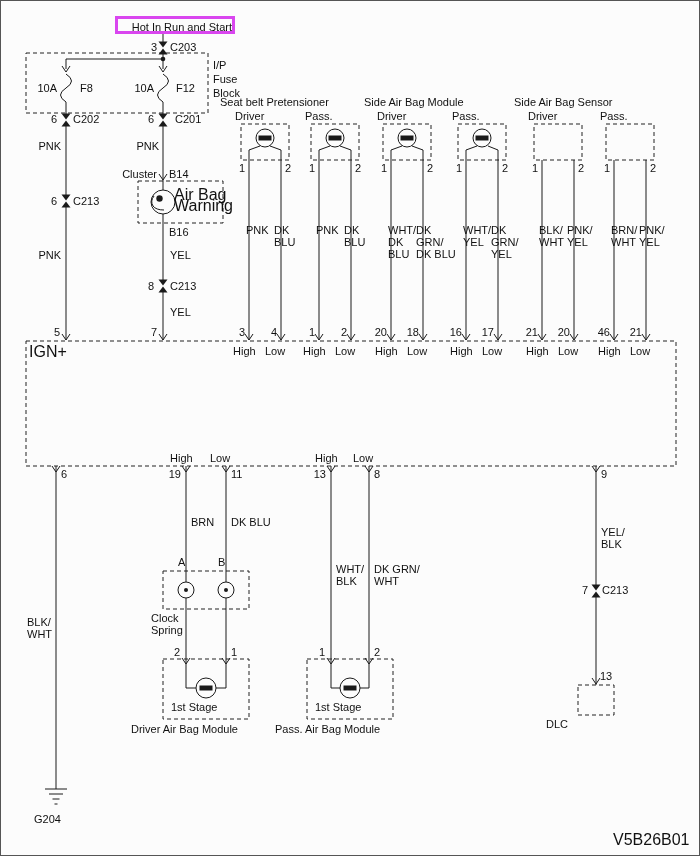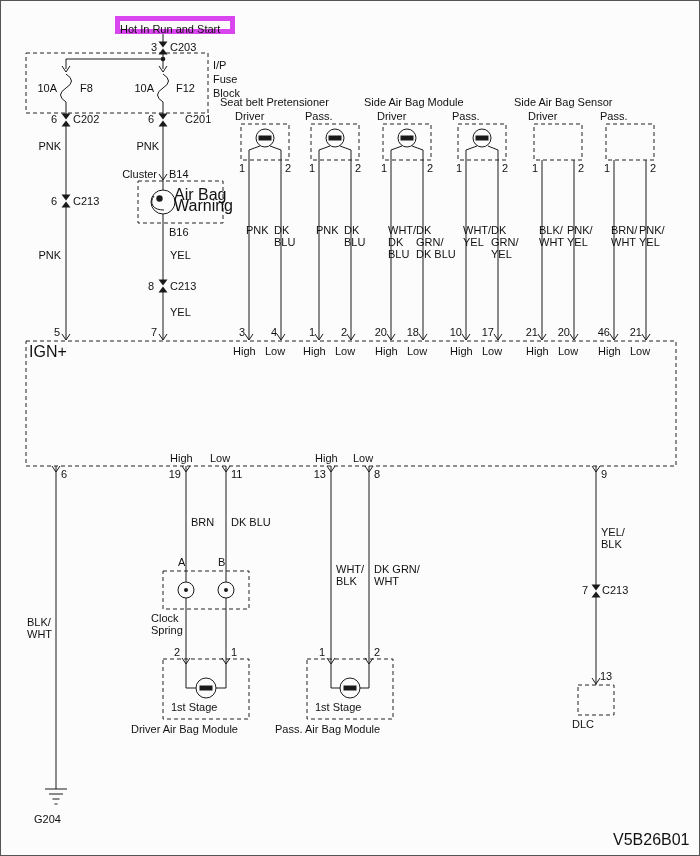--- a/index.html
+++ b/index.html
@@ -4,21 +4,21 @@
 <style>
   *{margin:0;padding:0;box-sizing:border-box}
   body{background:#e8e8e8}
   .canvas{position:relative;width:700px;height:856px;background:#fcfcfc;border:1px solid #555;
           font-family:"Liberation Sans",sans-serif;color:#111;overflow:hidden}
   svg{position:absolute;left:0;top:0}
   .lbl{position:absolute;font-size:11px;line-height:12px;white-space:pre}
   .s10{font-size:16px;line-height:11px}
   .c{text-align:left}
   .r{text-align:right}
-  .pbox{position:absolute;border:5px solid #d946ef;text-align:left;background:#fcfcfc}
+  .pbox{position:absolute;border:3px solid #d946ef;text-align:right;background:#fcfcfc}
 </style>
 </head>
 <body>
 
 <div class="canvas">
 
   <svg width="700" height="856" viewBox="0 0 700 856">
 
     <g fill="none" stroke="#222" stroke-width="1" stroke-dasharray="4 3">
       <rect x="25" y="52" width="182" height="60"></rect>
@@ -132,21 +132,21 @@
   <div class="lbl" style="left:212px;top:57px;line-height:14px">I/P
 Fuse
 Block</div>
   <div class="lbl r" style="left:30px;top:81px;width:26px">10A</div>
   <div class="lbl" style="left:79px;top:81px">F8</div>
   <div class="lbl r" style="left:127px;top:81px;width:26px">10A</div>
   <div class="lbl" style="left:175px;top:81px">F12</div>
   <div class="lbl r" style="left:44px;top:112px;width:12px">6</div>
   <div class="lbl" style="left:72px;top:112px">C202</div>
   <div class="lbl r" style="left:141px;top:112px;width:12px">6</div>
-  <div class="lbl" style="left:184px;top:112px">C201</div>
+  <div class="lbl" style="left:174px;top:112px">C201</div>
 
   <div class="lbl r" style="left:28px;top:139px;width:32px">PNK</div>
   <div class="lbl r" style="left:44px;top:194px;width:12px">6</div>
   <div class="lbl" style="left:72px;top:194px">C213</div>
   <div class="lbl r" style="left:28px;top:248px;width:32px">PNK</div>
   <div class="lbl r" style="left:47px;top:325px;width:12px">5</div>
   <div class="lbl s10" style="left:28px;top:345px">IGN+</div>
 
   <div class="lbl r" style="left:126px;top:139px;width:32px">PNK</div>
   <div class="lbl r" style="left:108px;top:167px;width:48px">Cluster</div>
@@ -201,21 +201,21 @@
   <div class="lbl c" style="left:406px;top:344px;width:32px">Low</div>
 
   <div class="lbl c" style="left:451px;top:109px;width:60px">Pass.</div>
   <div class="lbl r" style="left:449px;top:161px;width:12px">1</div>
   <div class="lbl" style="left:501px;top:161px">2</div>
   <div class="lbl" style="left:462px;top:223px">WHT/
 YEL</div>
   <div class="lbl" style="left:490px;top:223px">DK
 GRN/
 YEL</div>
-  <div class="lbl r" style="left:445px;top:325px;width:16px">10</div>
+  <div class="lbl r" style="left:445px;top:325px;width:16px">16</div>
   <div class="lbl r" style="left:477px;top:325px;width:16px">17</div>
   <div class="lbl c" style="left:449px;top:344px;width:32px">High</div>
   <div class="lbl c" style="left:481px;top:344px;width:32px">Low</div>
 
   <div class="lbl c" style="left:527px;top:109px;width:60px">Driver</div>
   <div class="lbl r" style="left:525px;top:161px;width:12px">1</div>
   <div class="lbl" style="left:577px;top:161px">2</div>
   <div class="lbl" style="left:538px;top:223px">BLK/
 WHT</div>
   <div class="lbl" style="left:566px;top:223px">PNK/
@@ -272,17 +272,17 @@
   <div class="lbl r" style="left:312px;top:645px;width:12px">1</div>
   <div class="lbl" style="left:373px;top:645px">2</div>
   <div class="lbl c" style="left:314px;top:700px;width:70px">1st Stage</div>
   <div class="lbl c" style="left:274px;top:722px;width:150px">Pass. Air Bag Module</div>
 
   <div class="lbl" style="left:600px;top:525px">YEL/
 BLK</div>
   <div class="lbl r" style="left:575px;top:583px;width:12px">7</div>
   <div class="lbl" style="left:601px;top:583px">C213</div>
   <div class="lbl" style="left:599px;top:669px">13</div>
-  <div class="lbl c" style="left:571px;top:717px;width:40px">DLC</div>
+  <div class="lbl c" style="left:545px;top:717px;width:40px">DLC</div>
 
   <div class="lbl r s10" style="left:612px;top:833px;width:66px">V5B26B01</div>
 
 </div>
 
 </body></html>

